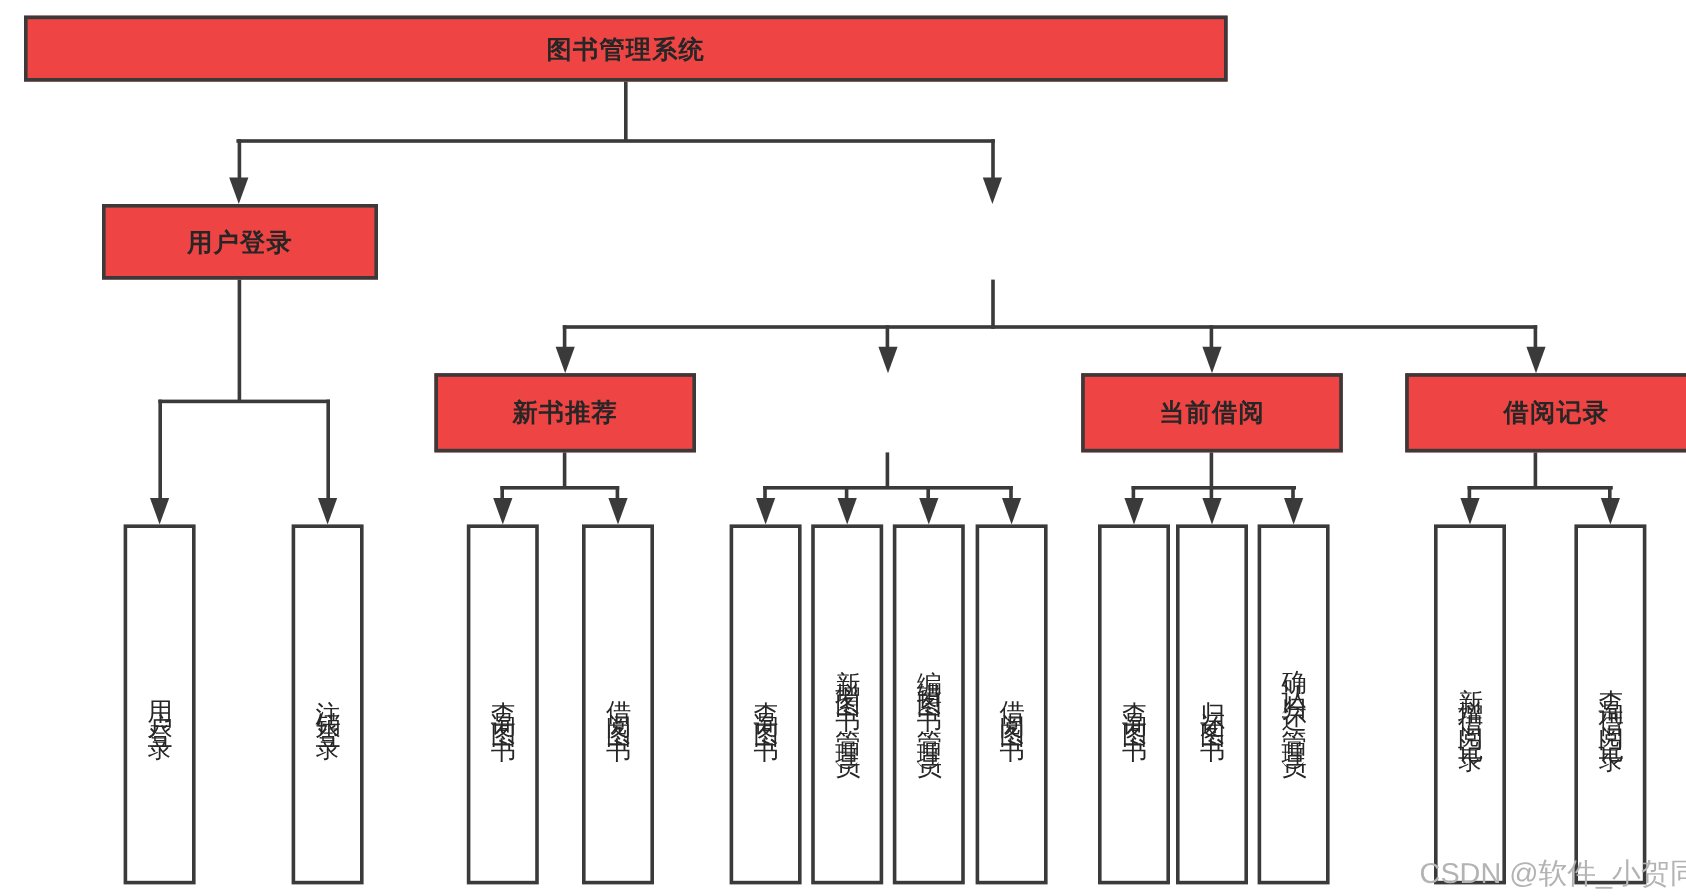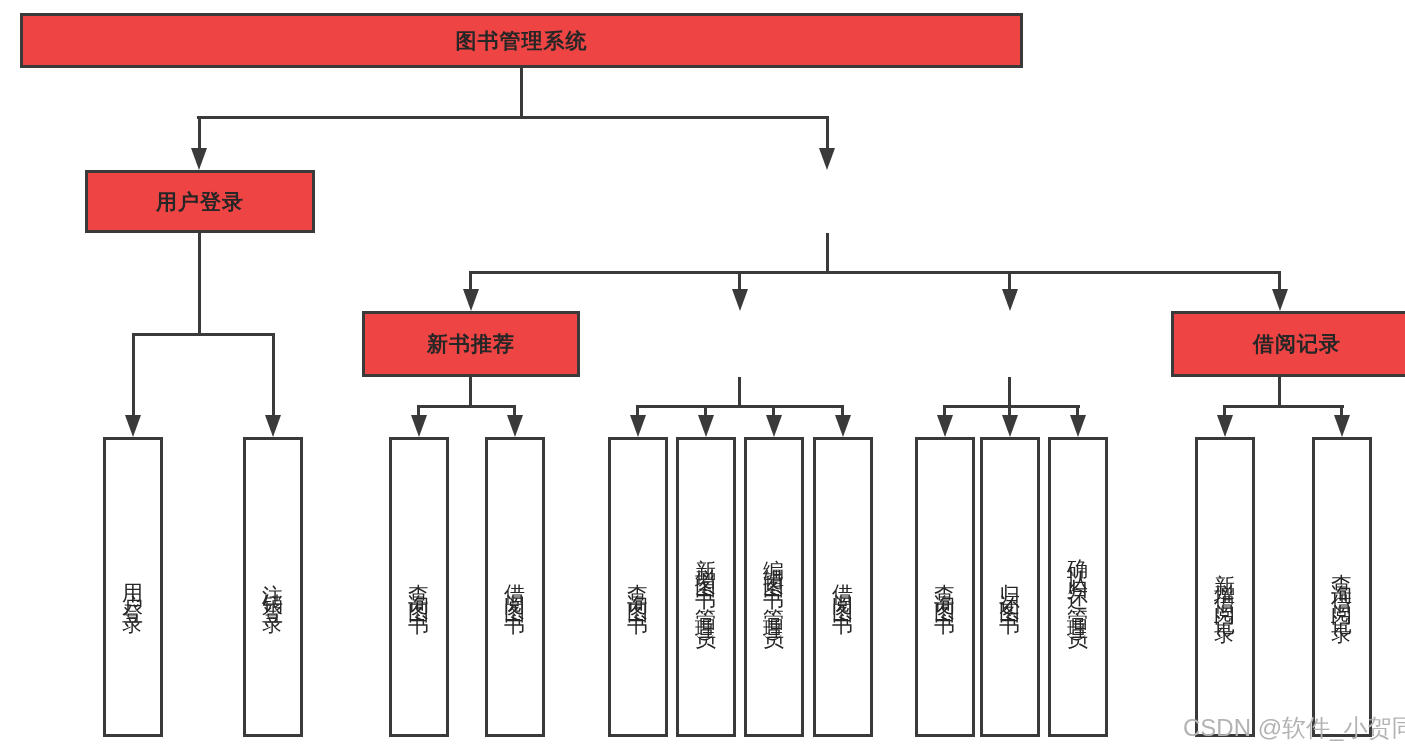--- a/index.html
+++ b/index.html
@@ -94,20 +94,23 @@
   <div class="vline" style="left:738px;top:271px;height:20px"></div>
   <div class="ah" style="left:732px;top:289px"></div>
   <div class="vline" style="left:1008px;top:271px;height:20px"></div>
   <div class="ah" style="left:1002px;top:289px"></div>
   <div class="vline" style="left:1278px;top:271px;height:20px"></div>
   <div class="ah" style="left:1272px;top:289px"></div>
 
   <div class="box" style="left:362px;top:311px;width:218px;height:66px">
     <span>新书推荐</span>
   </div>
+  <div class="box" style="left:901px;top:311px;width:218px;height:66px">
+    <span>当前借阅</span>
+  </div>
   <div class="box" style="left:1171px;top:311px;width:252px;height:66px">
     <span>借阅记录</span>
   </div>
 
   <div class="vline" style="left:469px;top:377px;height:30px"></div>
   <div class="hline" style="left:417px;top:405px;width:99px"></div>
   <div class="vline" style="left:417px;top:405px;height:12px"></div>
   <div class="ah" style="left:411px;top:415px"></div>
   <div class="vline" style="left:513px;top:405px;height:12px"></div>
   <div class="ah" style="left:507px;top:415px"></div>

